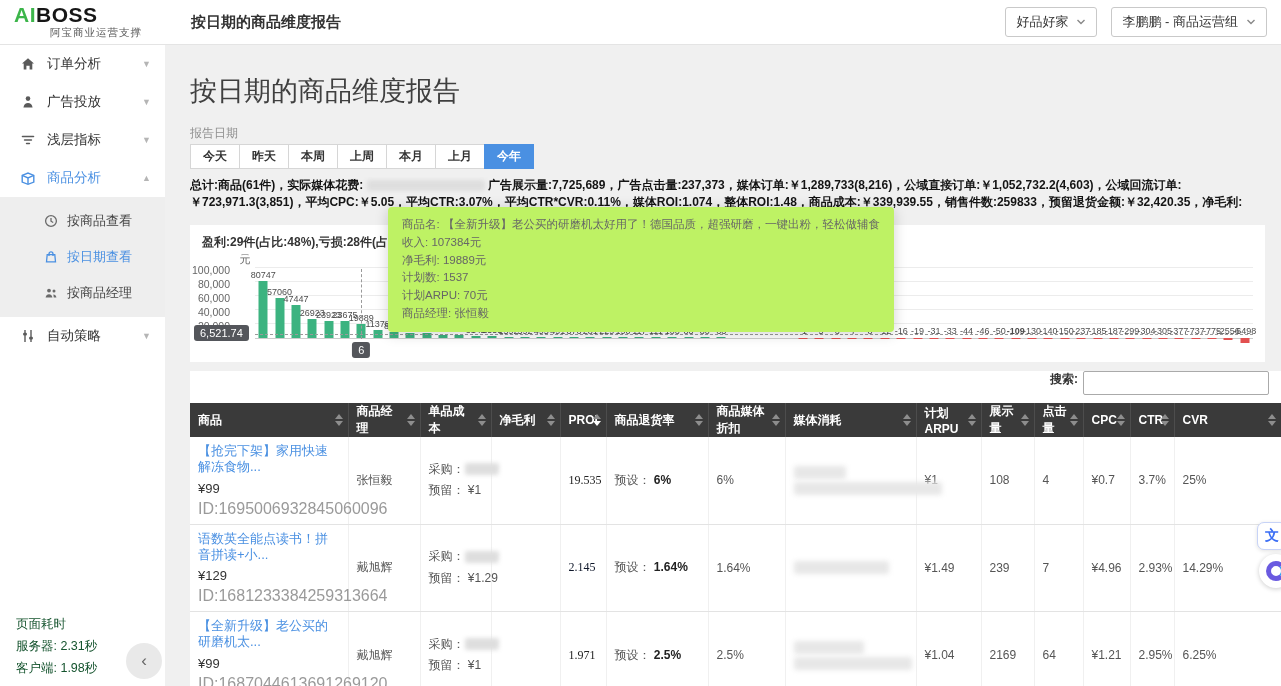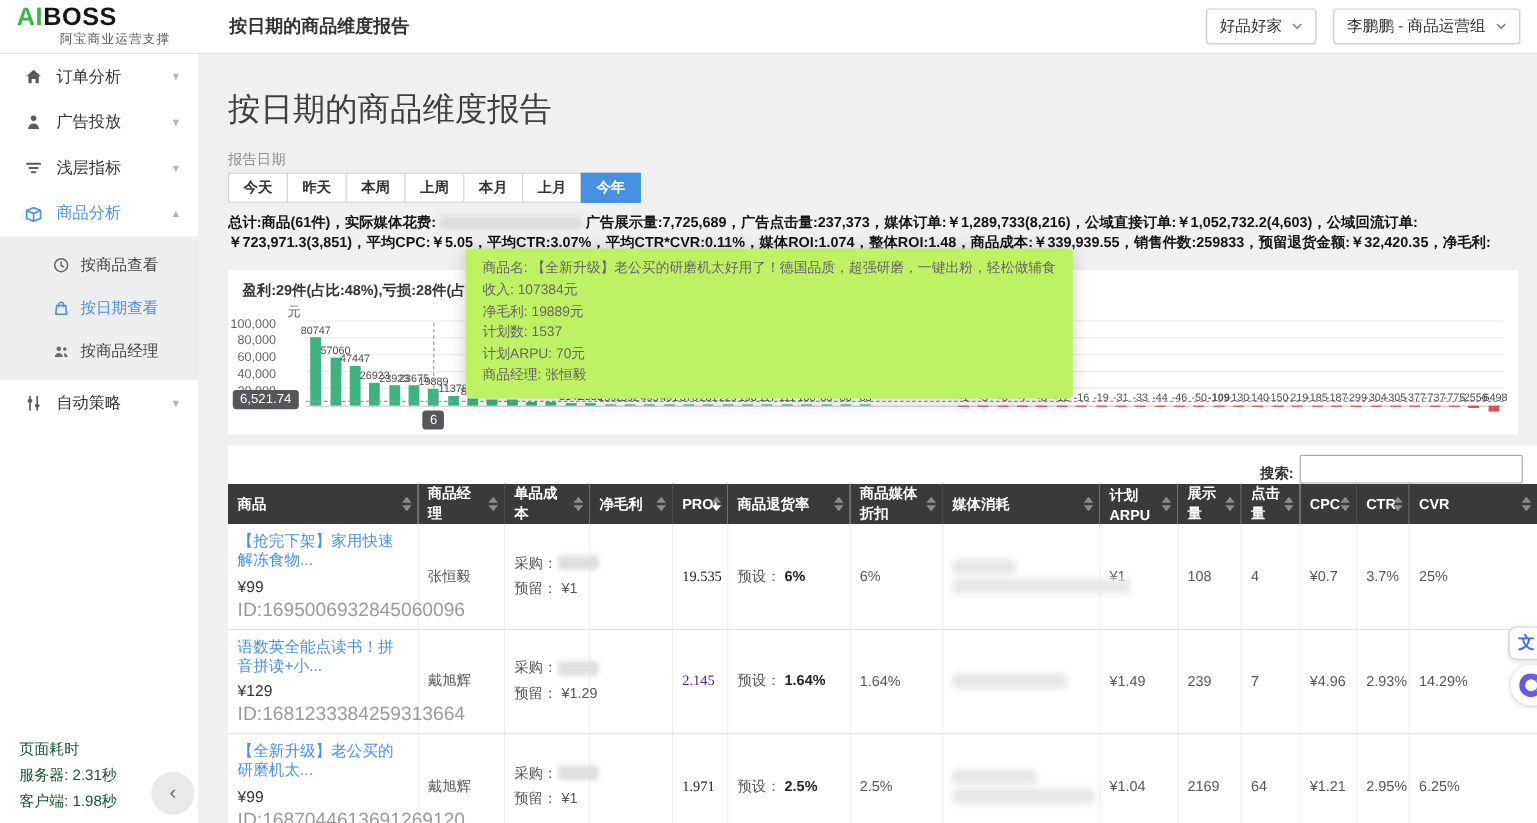--- a/index.html
+++ b/index.html
@@ -67,21 +67,21 @@
   .cross-v { position:absolute; width:0; border-left:1px dashed #9a9a9a; z-index:2; }
   .ax-badge { position:absolute; background:#54565b; color:#fff; font-size:11px; padding:2px 6px; border-radius:3px; z-index:3; white-space:nowrap; }
 
   
   .chart-tooltip { position:absolute; left:223px; top:162px; background:#bef264; border-radius:4px;
                    box-shadow:0 2px 14px rgba(0,0,0,.18); padding:9px 14px; font-size:11.5px; color:#666;
                    line-height:1.55; white-space:nowrap; z-index:20; }
 
   
   .table-card { position:relative; margin-top:9px; width:1091px; height:315px; background:#fff; overflow:hidden; }
-  .search-row { height:32px; display:flex; align-items:flex-end; justify-content:flex-end; padding-right:12px; }
+  .search-row { height:32px; display:flex; align-items:flex-start; justify-content:flex-end; padding-right:12px; }
   .search-row label { font-size:12px; font-weight:bold; color:#333; margin-right:5px; }
   .search-row input { width:186px; height:24px; border:1px solid #aaa; border-radius:2px; padding:0 6px; font-size:12px; }
   table.report { border-collapse:collapse; table-layout:fixed; width:1091px; }
   table.report th { background:var(--header-dark,#3a3a3a); color:#fff; height:32px; font-size:12px; font-weight:bold;
                     text-align:left; padding:0 16px 0 8px; position:relative; border-right:1px solid #4d4d4d; }
   .sorts { position:absolute; right:5px; top:50%; transform:translateY(-50%); display:flex; flex-direction:column; }
   .caret-up { width:0; height:0; border-left:4px solid transparent; border-right:4px solid transparent;
               border-bottom:5px solid #8d8d8d; margin-bottom:2px; }
   .caret-down { width:0; height:0; border-left:4px solid transparent; border-right:4px solid transparent;
                 border-top:5px solid #8d8d8d; } .caret-down.on { border-top-color:#fff; }
@@ -443,21 +443,21 @@
           <div class="slot">
             <div class="bar neg" style="height: 1px;"></div>
             <div class="bar-label" style="bottom: 2px;">-140</div>
           </div>
           <div class="slot">
             <div class="bar neg" style="height: 1px;"></div>
             <div class="bar-label" style="bottom: 2px;">-150</div>
           </div>
           <div class="slot">
             <div class="bar neg" style="height: 1px;"></div>
-            <div class="bar-label" style="bottom: 2px;">-219</div>
+            <div class="bar-label" style="bottom: 2px;">-237</div>
           </div>
           <div class="slot">
             <div class="bar neg" style="height: 1px;"></div>
             <div class="bar-label" style="bottom: 2px;">-185</div>
           </div>
           <div class="slot">
             <div class="bar neg" style="height: 1px;"></div>
             <div class="bar-label" style="bottom: 2px;">-187</div>
           </div>
           <div class="slot">
@@ -607,21 +607,21 @@
               <span class="prod-link">语数英全能点读书！拼音拼读+小...</span>
               <div class="prod-price">¥129</div>
               <div class="prod-id">ID:1681233384259313664</div>
             </td>
             <td>戴旭辉</td>
             <td>
               <div class="cost-line">采购：<span class="redact" style="width: 34px; height: 12px;"></span></div>
               <div class="cost-line">预留： ¥1.29</div>
             </td>
             <td class="greencell"><span class="green-blur" style="width: 52px; height: 15px;"></span></td>
-            <td class="greencell" style="color: #4c1d95;">2.145</td>
+            <td class="greencell" style="color: #0f172a;">2.145</td>
             <td><span>预设： </span><span class="preset-val">1.64%</span></td>
             <td>1.64%</td>
             <td>
               <div class="media-blur" style="width: 95px; height: 13px;"></div>
             </td>
             <td>¥1.49</td>
             <td>239</td>
             <td>7</td>
             <td>¥4.96</td>
             <td>2.93%</td>

